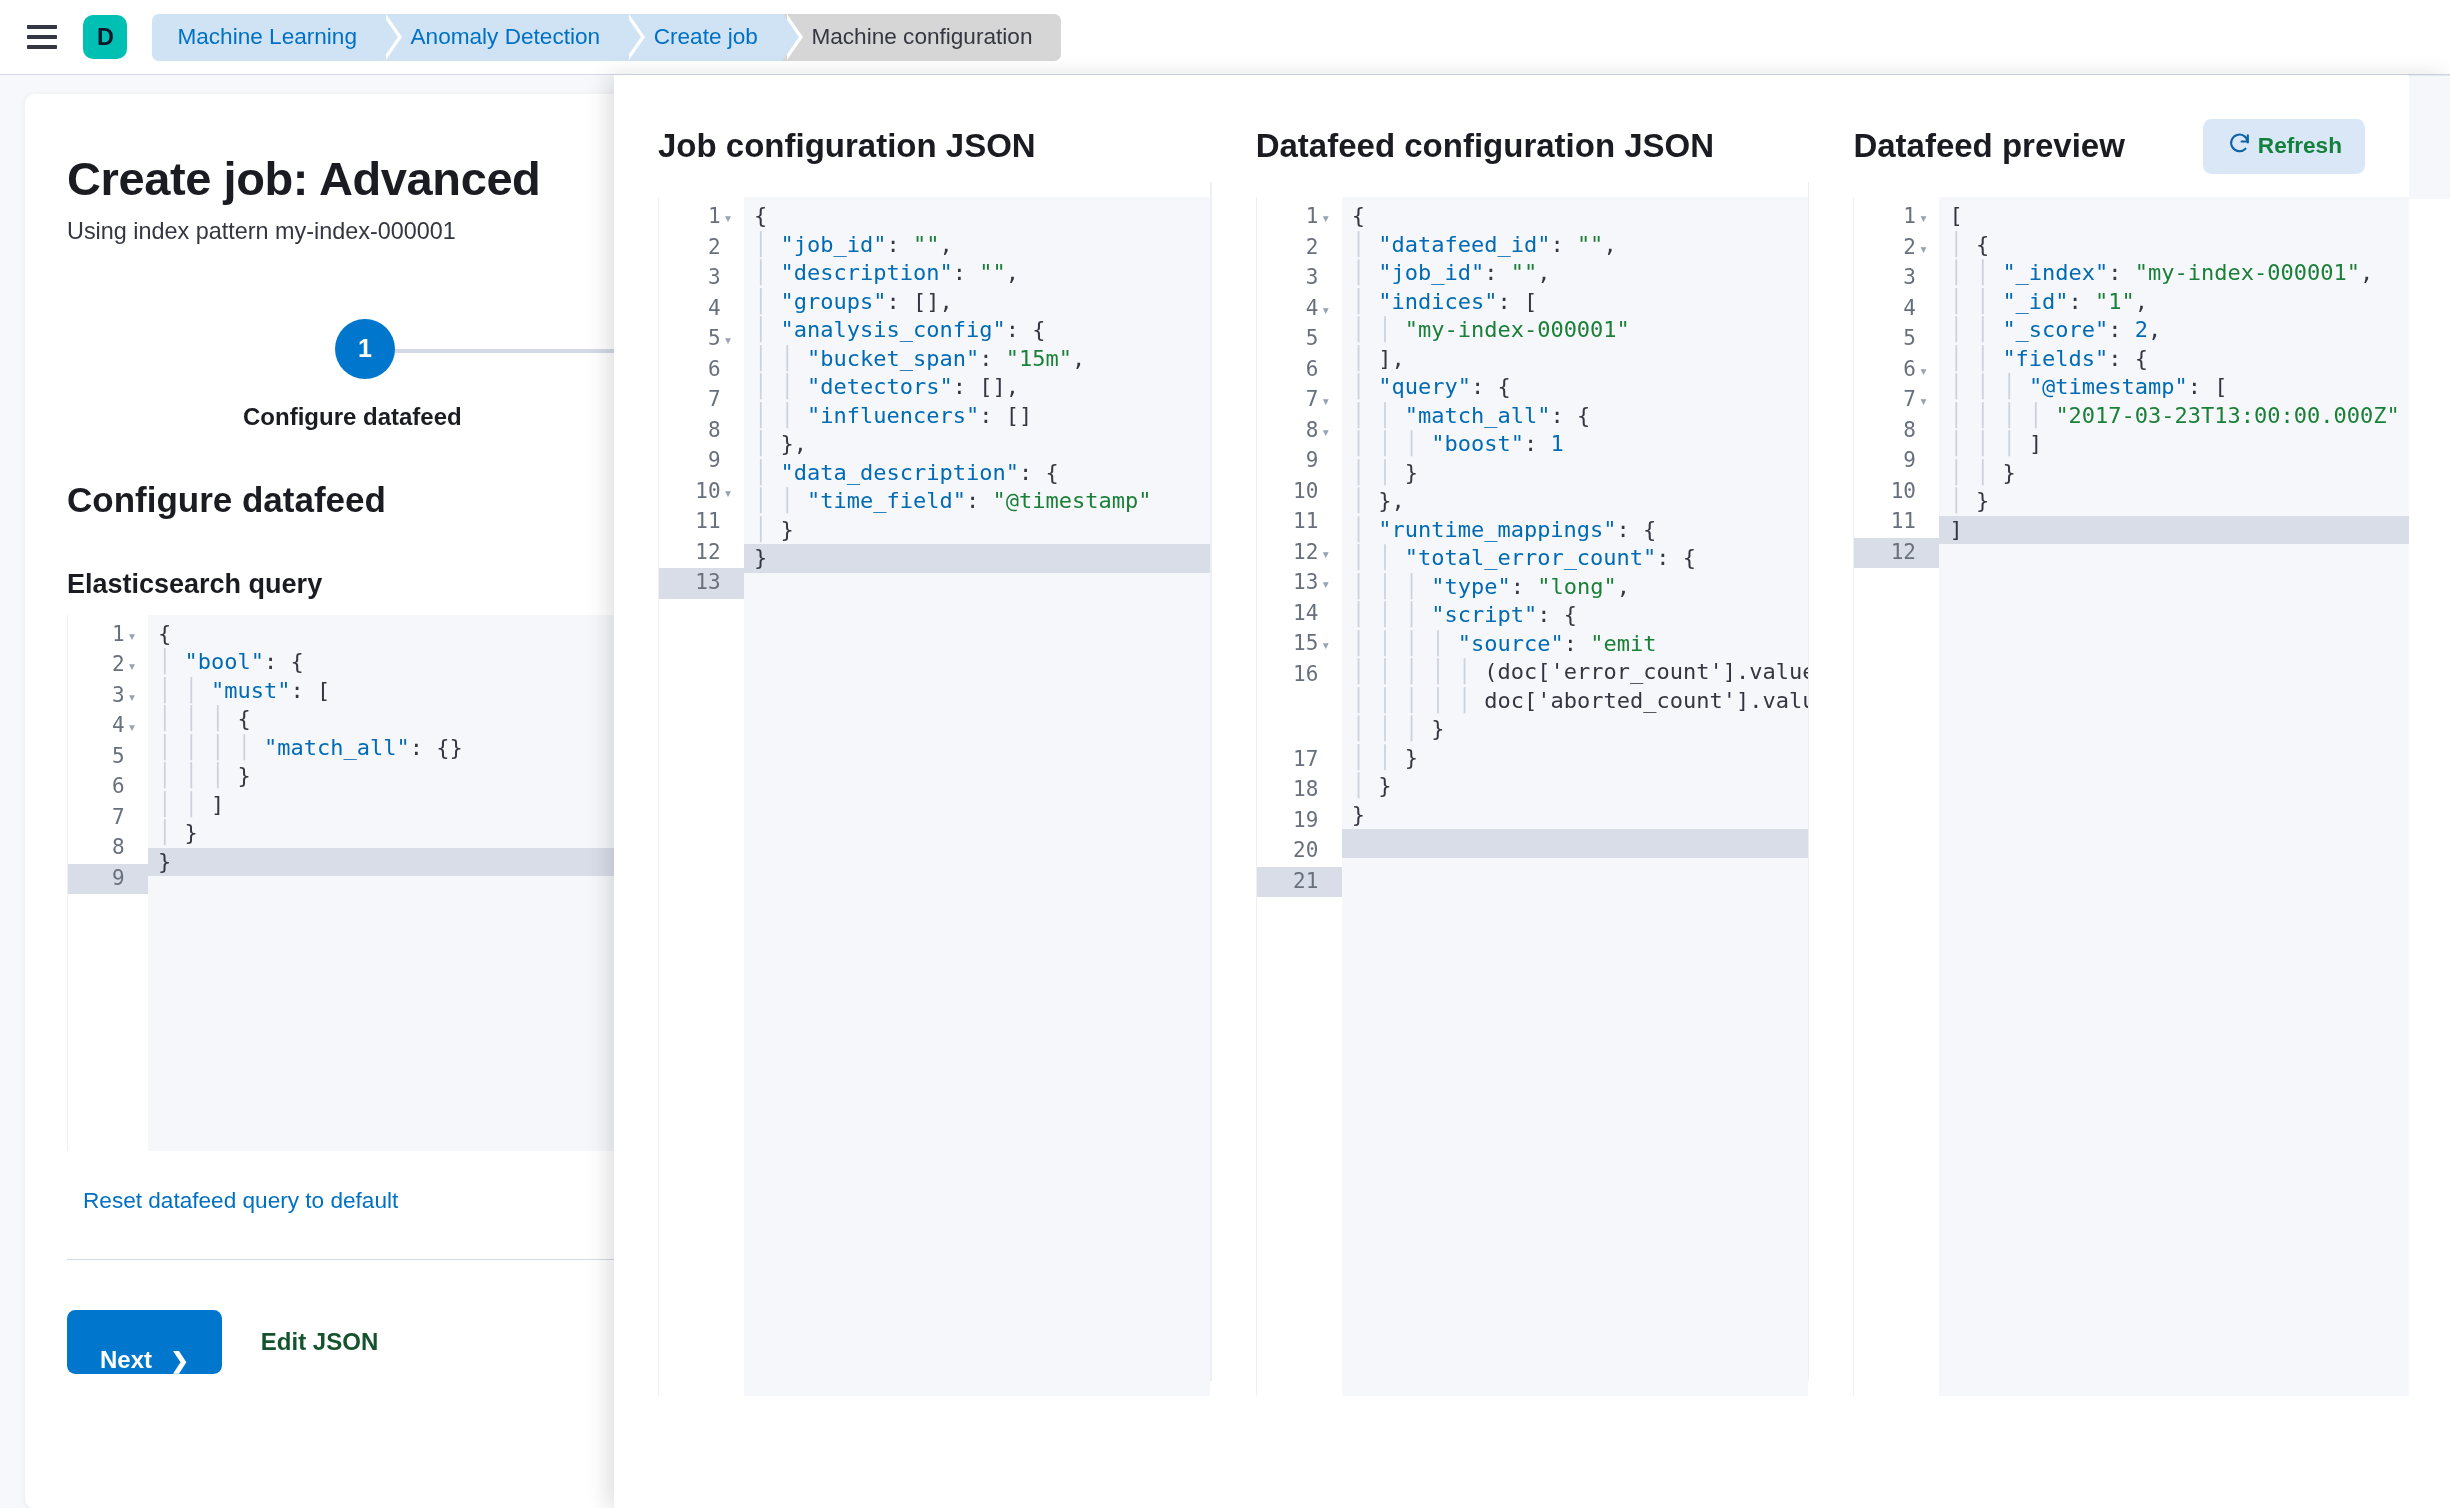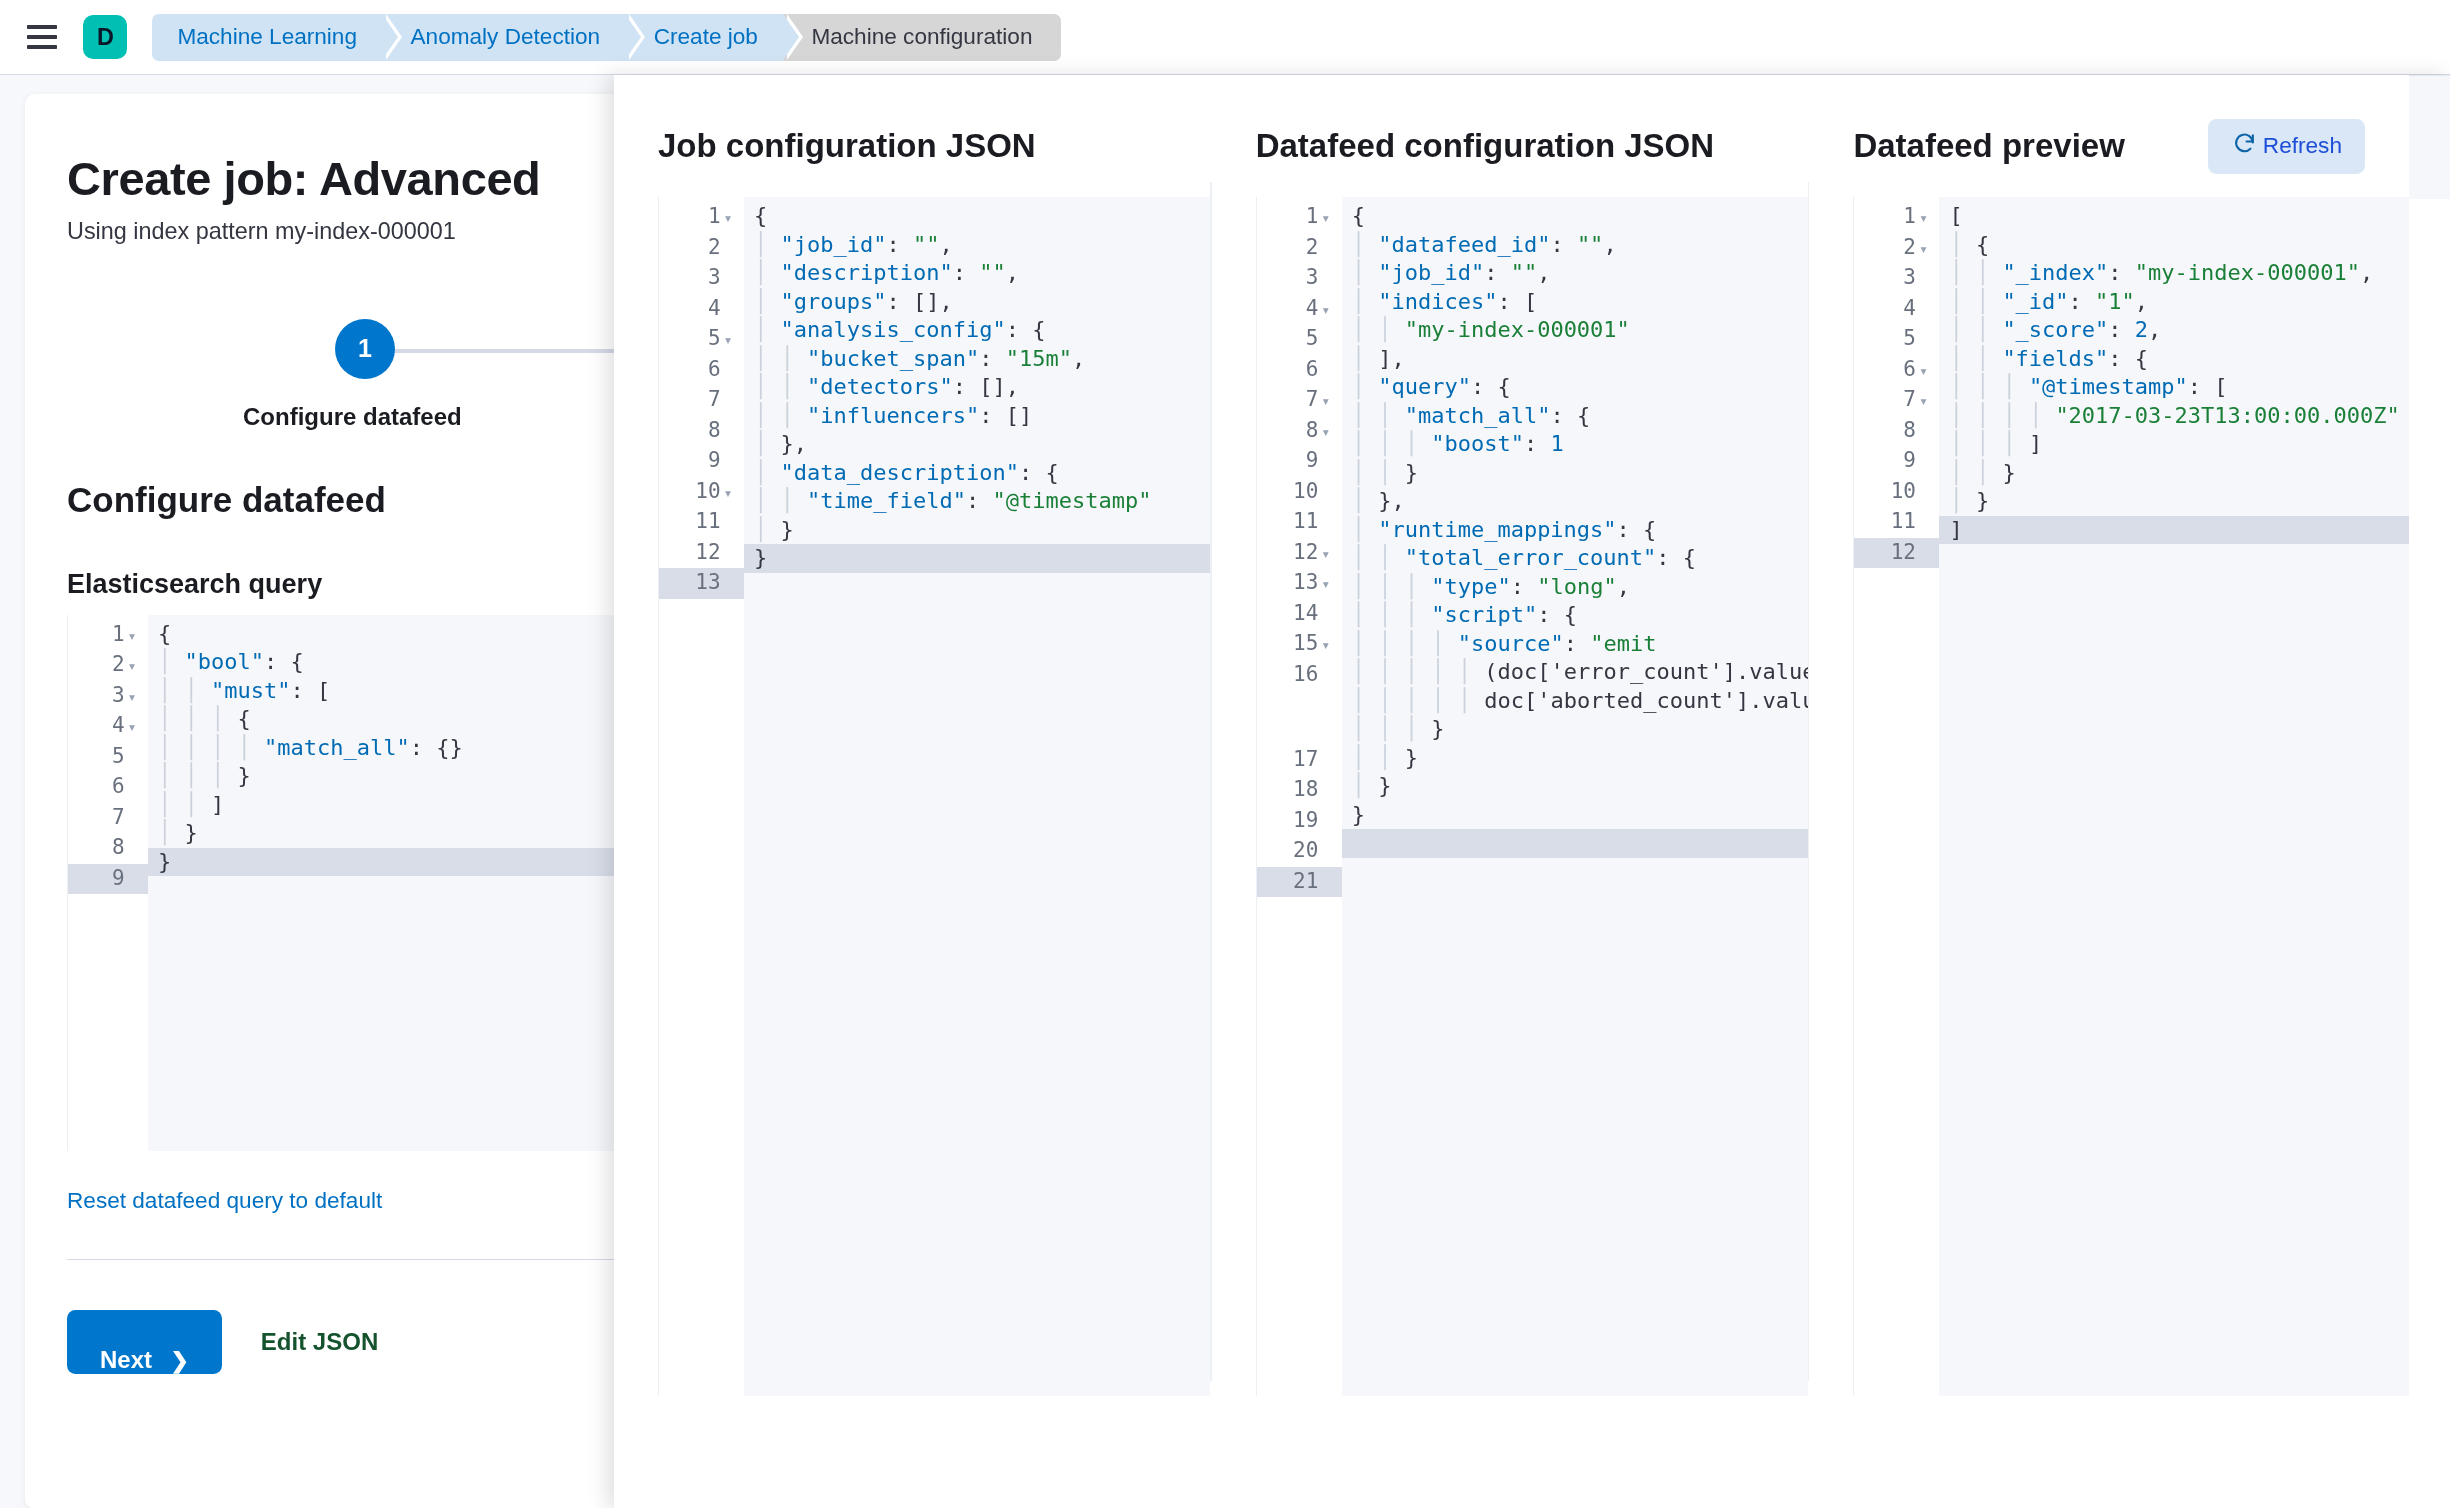--- a/index.html
+++ b/index.html
@@ -146,21 +146,21 @@
   .ind { color: #cbd2dc; }
 
   .es-editor {
     margin-top: 15px;
     width: 1035px; height: 536px;
     border-left: 1.7px solid #eceff4;
   }
   .es-editor .gutter { width: 80px; }
 
   .reset-link {
-    margin-top: 37px; margin-left: 0;
+    margin-top: 37px; margin-left: 16px;
     font-size: 22.6px; color: #0071c2; cursor: pointer; display: inline-block;
   }
   .hr { margin: 45px 0 0 0; width: 1035px; height: 1.7px; background: #d3dae6; }
 
   .btn-row { margin-top: 50px; display: flex; align-items: center; gap: 39px; }
   .btn-primary {
     background: #0077cc; color: #ffffff;
     border: none; border-radius: 8.4px;
     height: 64px; padding: 0 33px;
     font-size: 24px; font-weight: 700;
@@ -194,21 +194,21 @@
   .col-head {
     height: 72px; display: flex; align-items: center; justify-content: space-between;
     padding-right: 44px;
   }
   .col-title { font-size: 33px; font-weight: 700; color: #1a1c21; white-space: nowrap; }
 
   .refresh-btn {
     background: #d9e7f7; border: none; border-radius: 8.4px;
     height: 55px; padding: 0 23.4px;
     display: flex; align-items: center; gap: 6px;
-    color: #1d4ed8; font-size: 22.6px; font-weight: 400;
+    color: #15803d; font-size: 22.6px; font-weight: 700;
     font-family: "Liberation Sans", sans-serif;
     cursor: pointer;
   }
 
   .jeditor { margin-top: 15px; height: 1199px; border-left: 1.7px solid #eceff4; }
   .jeditor .gutter { width: 85px; }
   .jcol.c3 .jeditor { border-left: 1.7px solid #eceff4; }
 
   .colsep { width: 1.7px; background: #eceff4; margin-top: 107px; height: 1199px; flex: 0 0 auto; }
 

